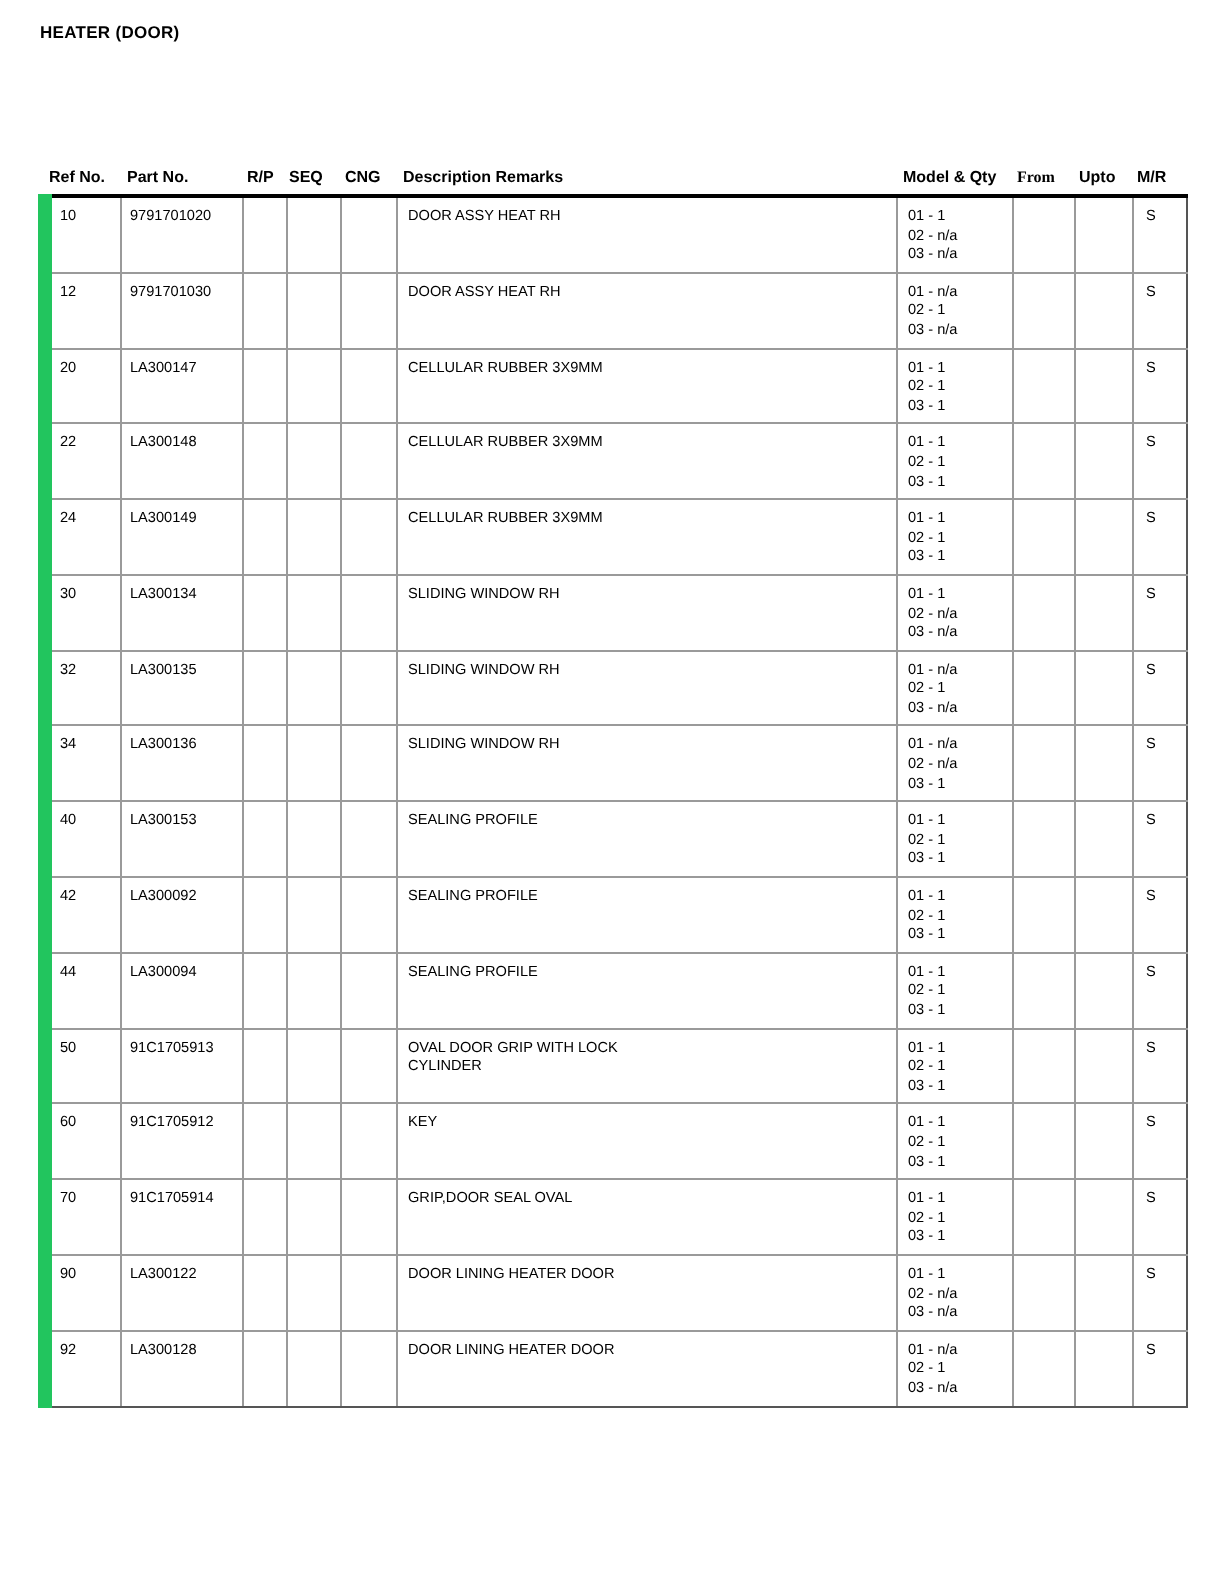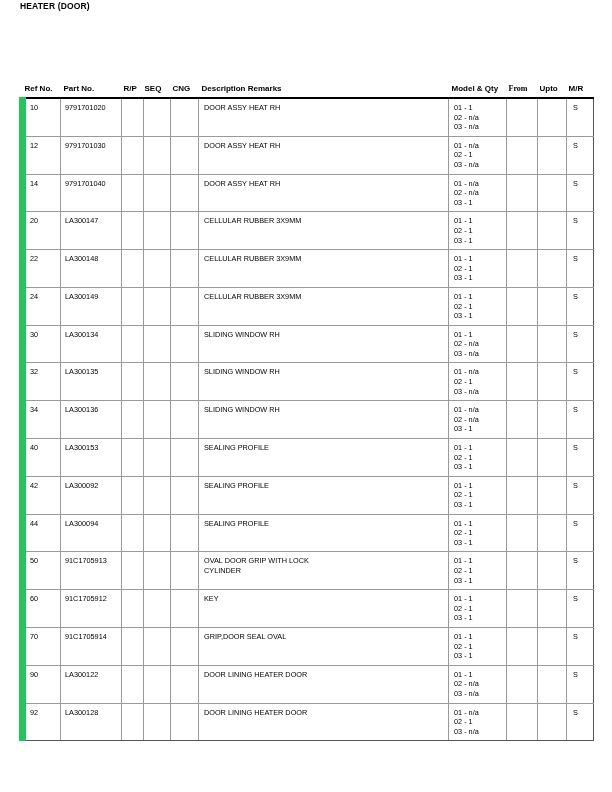--- a/index.html
+++ b/index.html
@@ -18,21 +18,21 @@
   }
   .page {
     position: absolute;
     left: 0; top: 0;
     width: 612px;
     height: 792px;
   }
   .doc-title {
     position: absolute;
     left: 20px;
-    top: 1px;
+    top: 11px;
     font-size: 8.5px;
     font-weight: bold;
     letter-spacing: 0.15px;
   }
   .breadcrumb {
     position: absolute;
     left: 20px;
     top: 38px;
     width: 572px;
     font-size: 7.6px;
@@ -135,32 +135,20 @@
           <td class="cell-rp"></td>
           <td class="cell-seq"></td>
           <td class="cell-cng"></td>
           <td class="cell-desc">DOOR ASSY HEAT RH</td>
           <td class="cell-model"><span class="desc-line">01 - n/a</span><span class="desc-line">02 - 1</span><span class="desc-line">03 - n/a</span></td>
           <td class="cell-from"></td>
           <td class="cell-upto"></td>
           <td class="cell-mr">S</td>
         </tr>
         <tr>
-          <td class="cell-ref">14</td>
-          <td class="cell-part">9791701040</td>
-          <td class="cell-rp"></td>
-          <td class="cell-seq"></td>
-          <td class="cell-cng"></td>
-          <td class="cell-desc">DOOR ASSY HEAT RH</td>
-          <td class="cell-model"><span class="desc-line">01 - n/a</span><span class="desc-line">02 - n/a</span><span class="desc-line">03 - 1</span></td>
-          <td class="cell-from"></td>
-          <td class="cell-upto"></td>
-          <td class="cell-mr">S</td>
-        </tr>
-        <tr>
           <td class="cell-ref">20</td>
           <td class="cell-part">LA300147</td>
           <td class="cell-rp"></td>
           <td class="cell-seq"></td>
           <td class="cell-cng"></td>
           <td class="cell-desc">CELLULAR RUBBER 3X9MM</td>
           <td class="cell-model"><span class="desc-line">01 - 1</span><span class="desc-line">02 - 1</span><span class="desc-line">03 - 1</span></td>
           <td class="cell-from"></td>
           <td class="cell-upto"></td>
           <td class="cell-mr">S</td>

